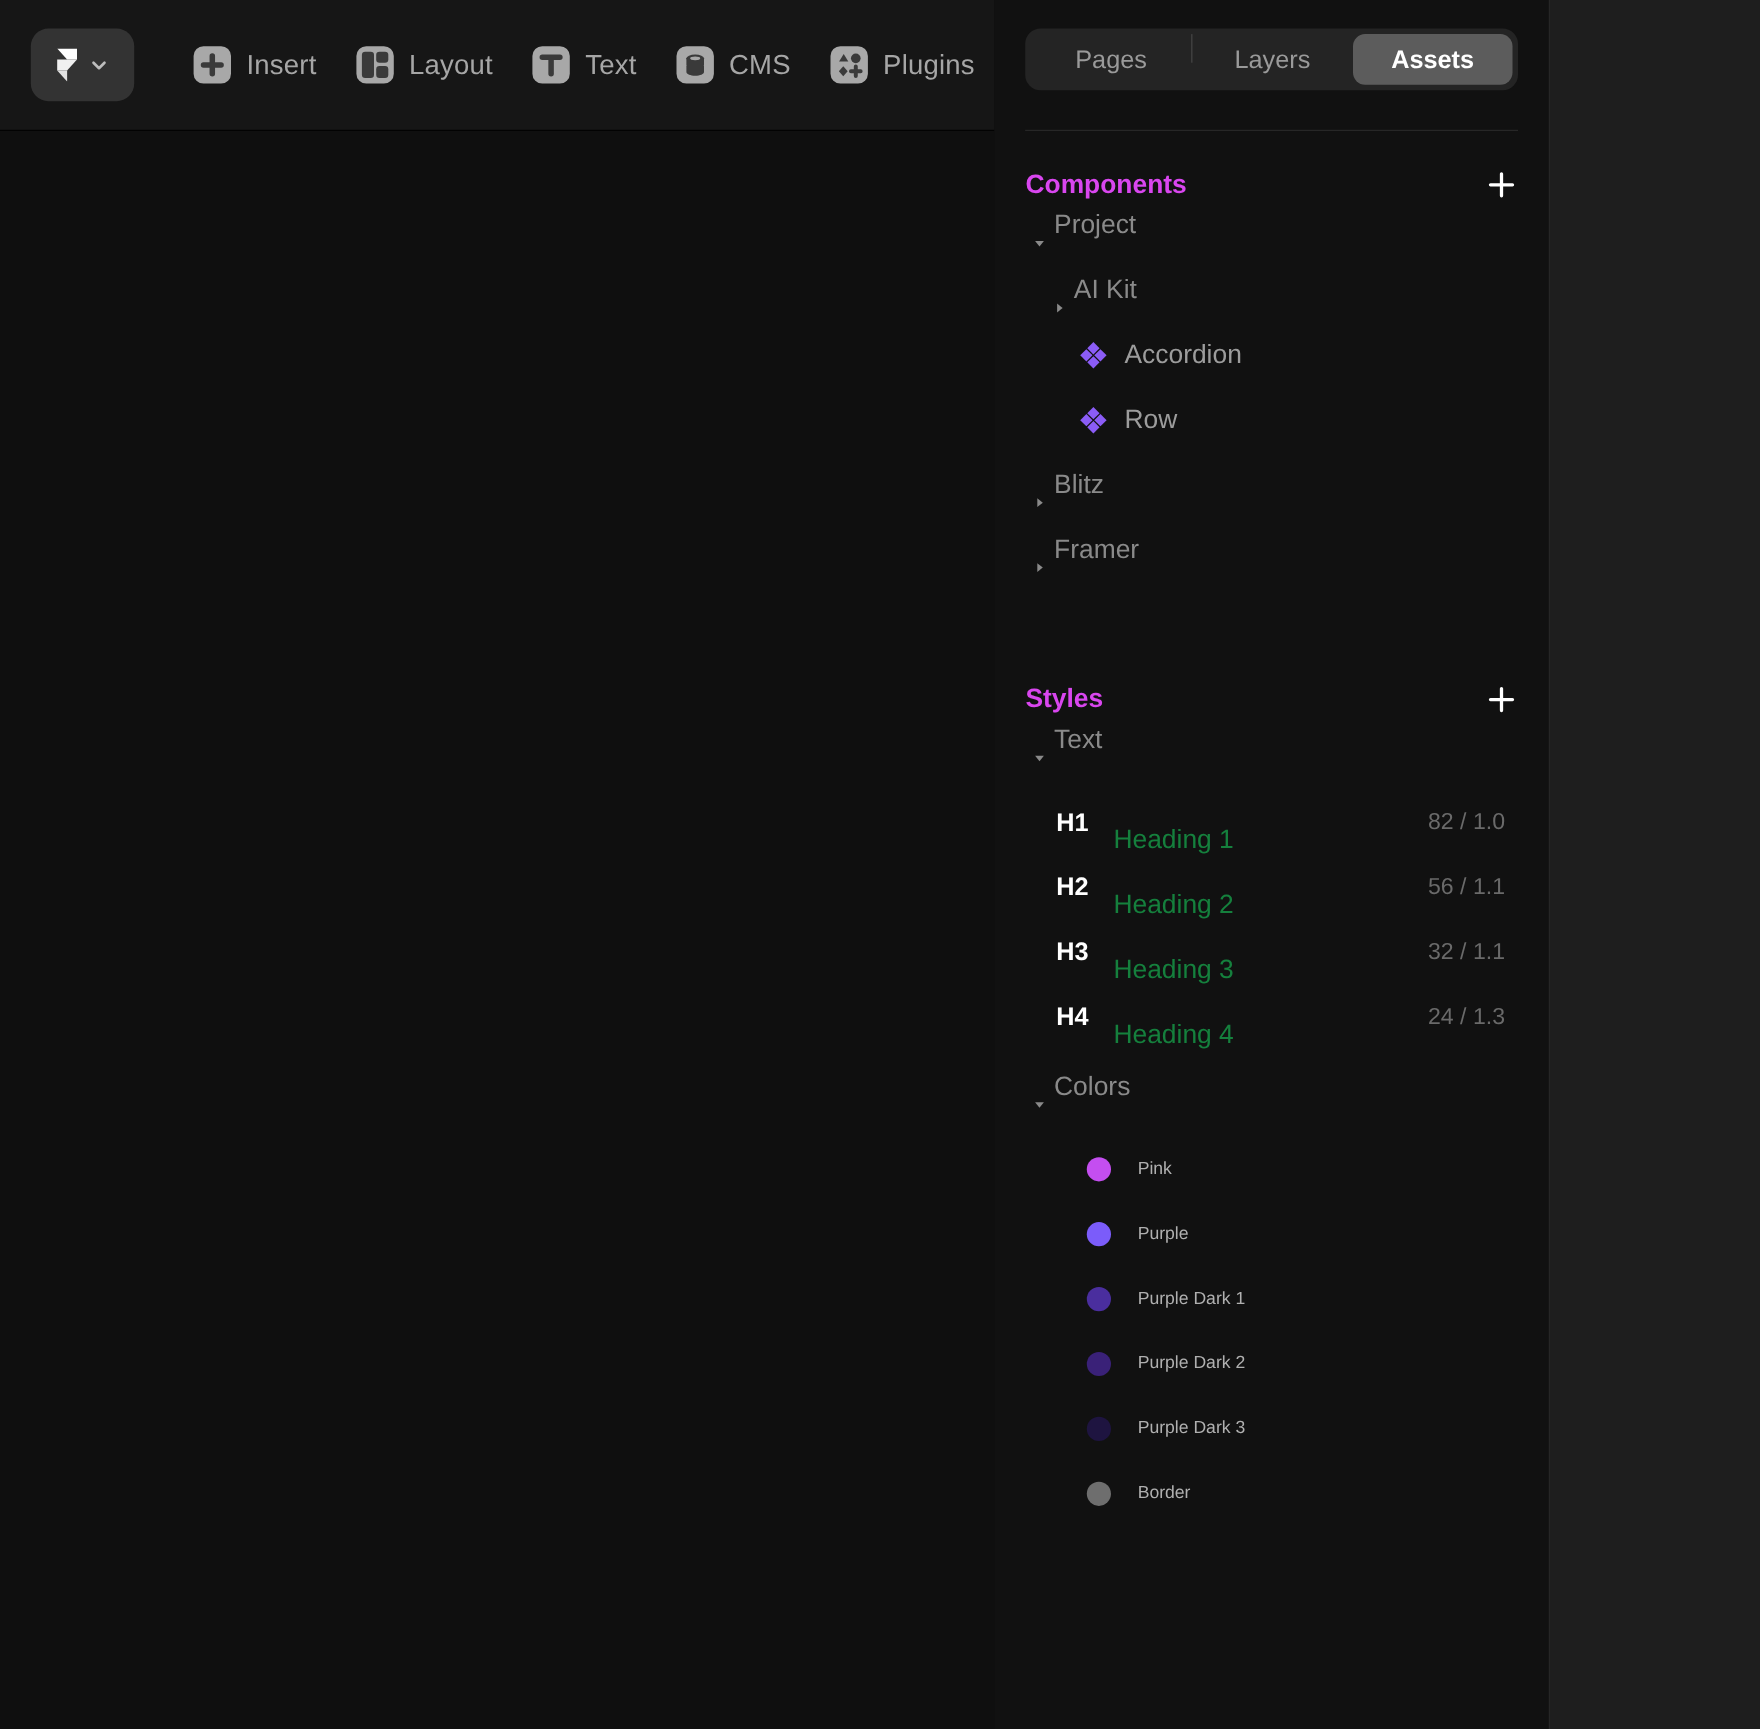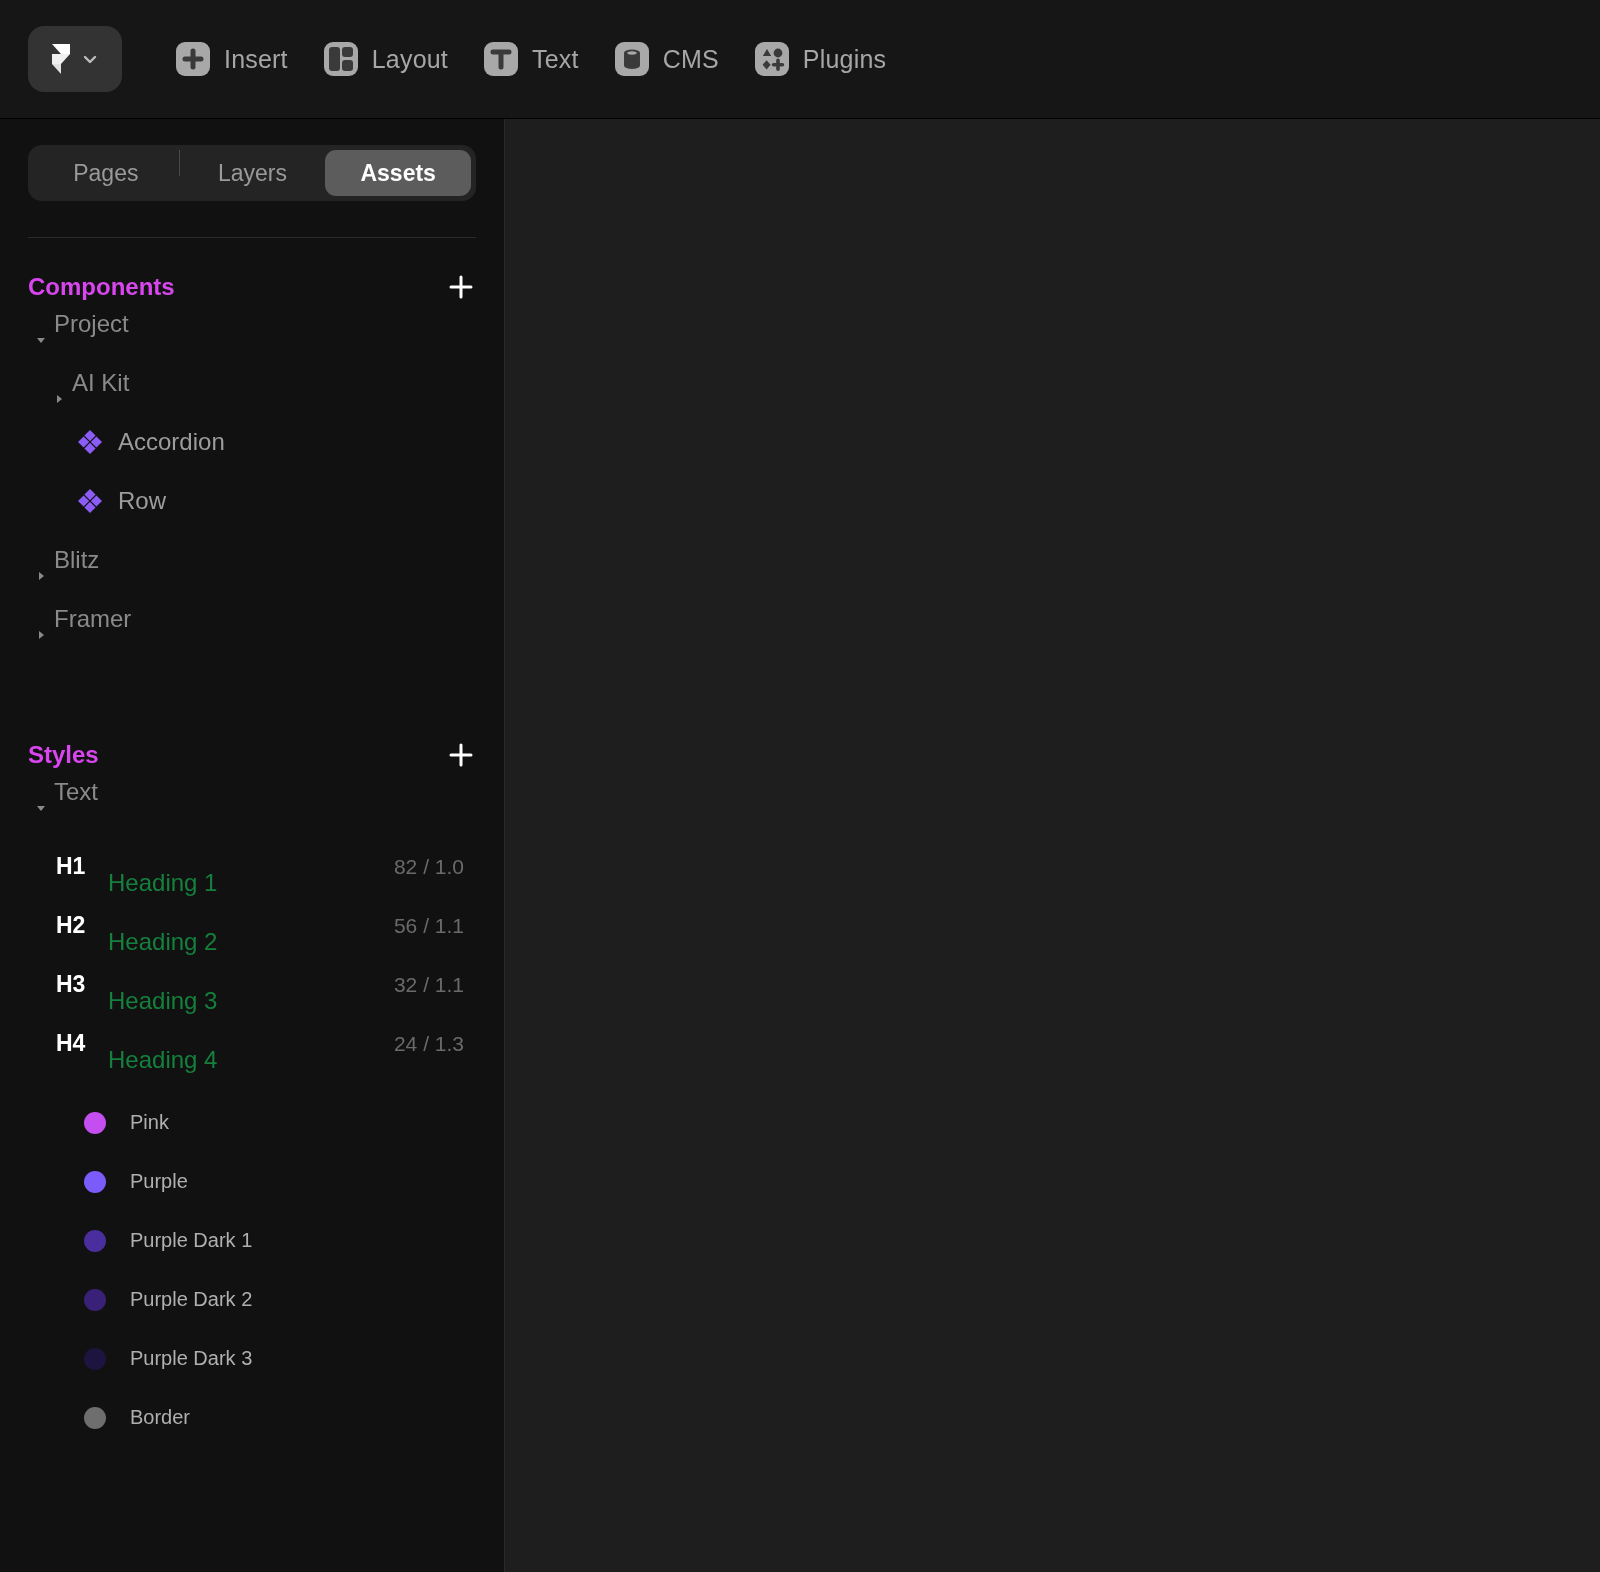--- a/index.html
+++ b/index.html
@@ -2,21 +2,21 @@
 <html><head>
 <meta charset="utf-8">
 <style>
   * { box-sizing: border-box; margin: 0; padding: 0; }
   html, body {
     width: 1600px; height: 1572px;
     background: #1e1e1e;
     font-family: "Liberation Sans", sans-serif;
     overflow: hidden;
   }
-  .app { width: 1600px; height: 1572px; display: flex; flex-direction: column; background: #0f0f0f; }
+  .app { width: 1600px; height: 1572px; display: flex; flex-direction: row; background: #0f0f0f; }
 
   
   .toolbar {
     height: 119px; min-height: 119px;
     background: #161616;
     display: flex; align-items: center;
     padding-left: 28px; gap: 0;
     border-bottom: 1px solid #000;
   }
   .logo-btn {
@@ -103,21 +103,21 @@
 
   
   .crow {
     height: 59px; display: flex; align-items: center;
     padding-left: 84px; cursor: pointer;
   }
   .swatch {
     width: 22px; height: 22px; border-radius: 50%;
     margin-right: 24px; flex: 0 0 auto;
   }
-  .cname { font-size: 20px; color: #b0b0b0; }
+  .cname { font-size: 16px; color: #b0b0b0; }
   .gap { height: 42px; }
 </style>
 </head>
 <body>
 
 <div class="app">
 
   <div class="toolbar">
 
     <div class="logo-btn">
@@ -307,20 +307,28 @@
         <span class="tmeta">32 / 1.1</span>
       </div>
       <div class="trow">
         <span class="tkey">H4</span>
         <span class="tname">Heading 4</span>
         <span class="tmeta">24 / 1.3</span>
       </div>
 
       <div style="height:20px"></div>
 
+      <div class="row row-group">
+        <span class="caret">
+          <svg viewBox="0 0 14 14" width="14" height="14">
+              <path d="M3 5 L7 10 L11 5 Z" fill="#8a8a8a"></path>
+            </svg>
+        </span>
+        <span class="row-label">Colors</span>
+      </div>
 
       <div class="crow">
         <span class="swatch" style="background: rgb(196, 78, 240);"></span>
         <span class="cname">Pink</span>
       </div>
       <div class="crow">
         <span class="swatch" style="background: rgb(123, 92, 250);"></span>
         <span class="cname">Purple</span>
       </div>
       <div class="crow">

